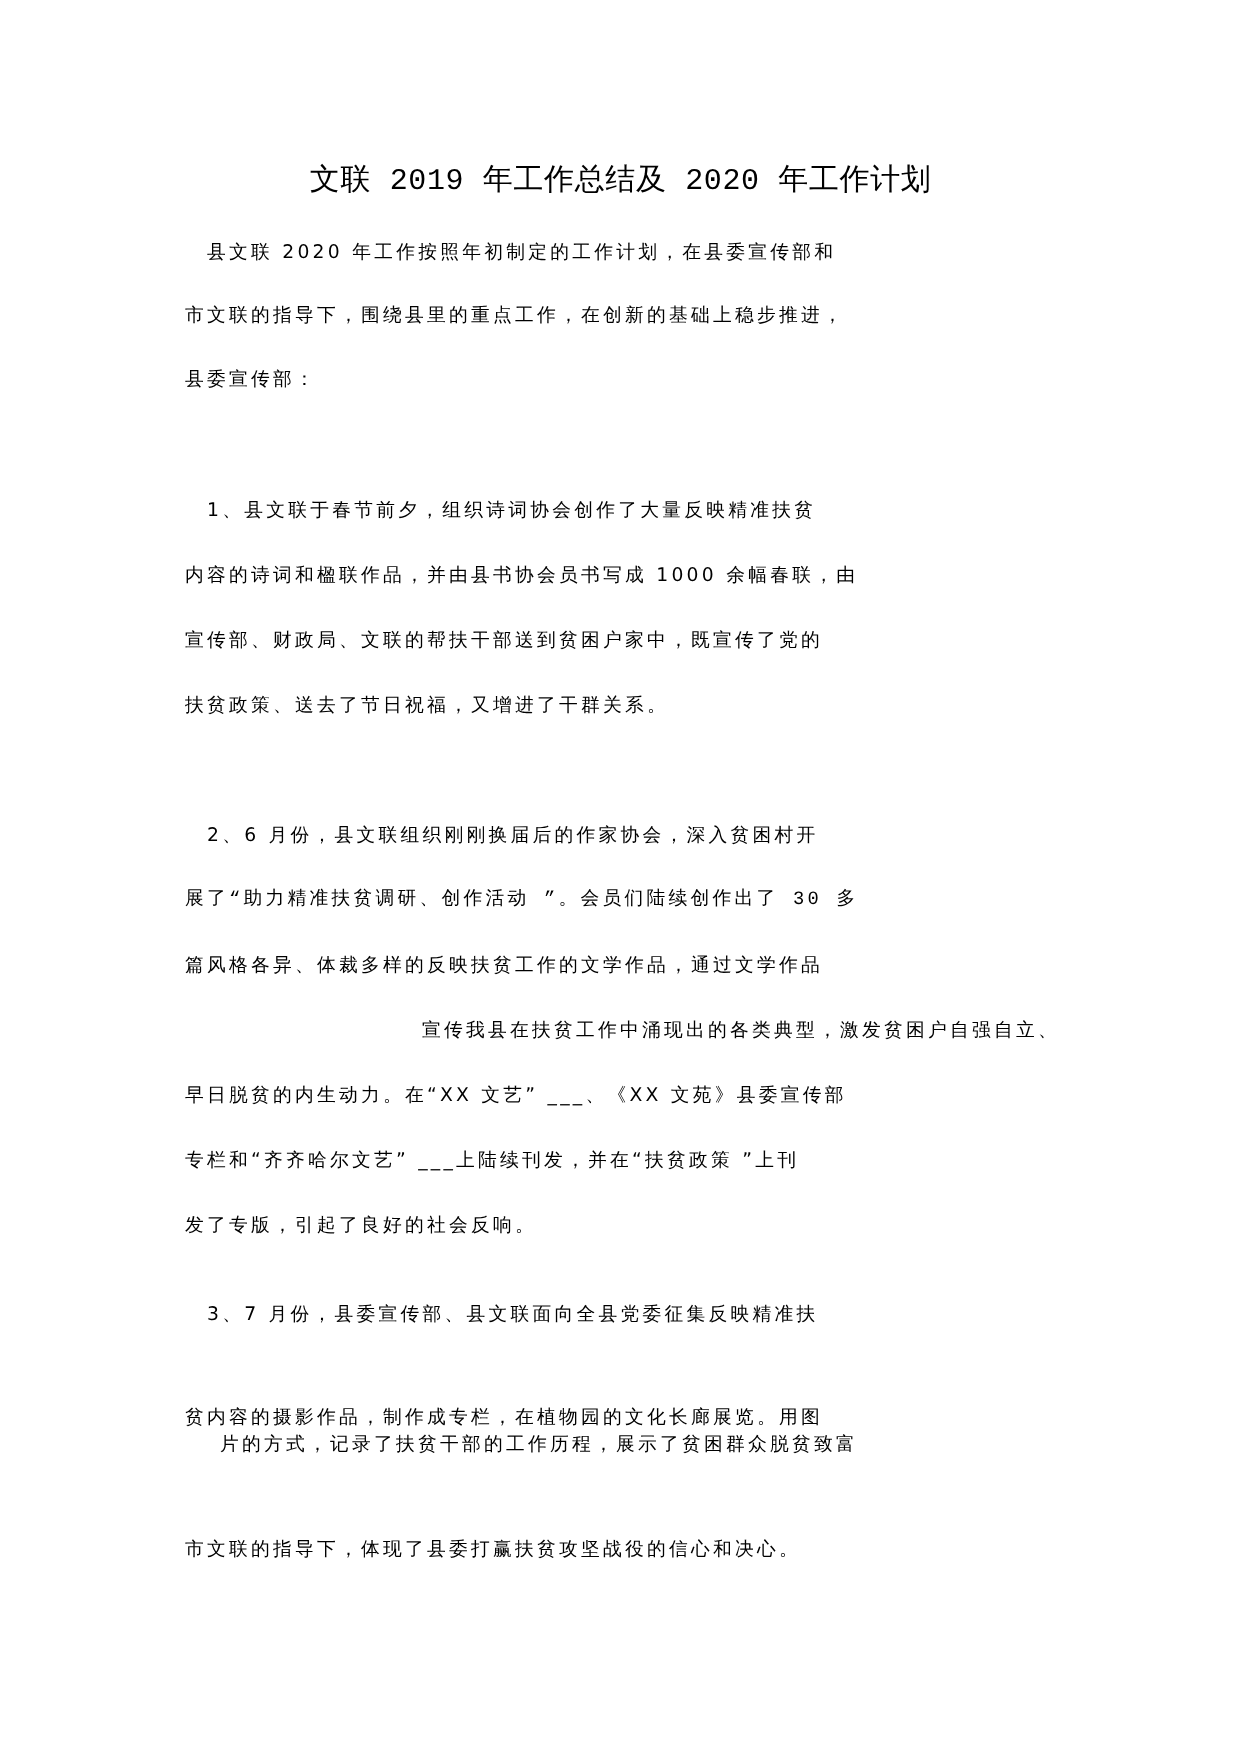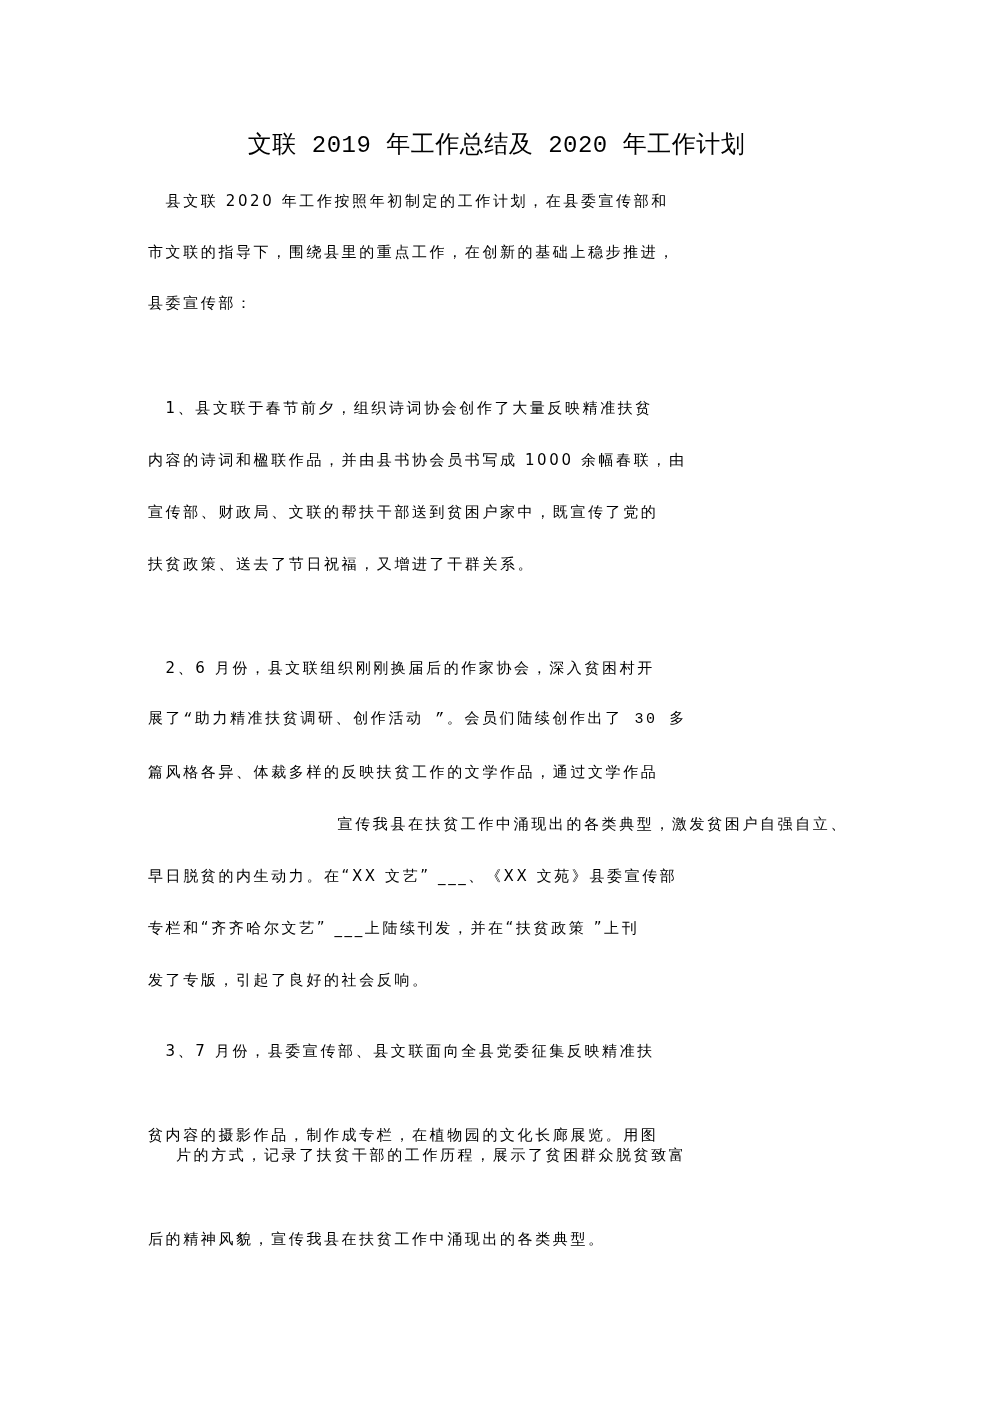--- a/index.html
+++ b/index.html
@@ -71,18 +71,18 @@
     <div class="line" style="top:705px;font-family:Liberation Mono, monospace;">展了“助力精准扶贫调研、创作活动 ”。会员们陆续创作出了 30 多</div>
     <div class="line" style="top:757px;">篇风格各异、体裁多样的反映扶贫工作的文学作品，通过文学作品</div>
     <div class="line" style="top:809px;text-align:right;">宣传我县在扶贫工作中涌现出的各类典型，激发贫困户自强自立、</div>
     <div class="line" style="top:861px;">早日脱贫的内生动力。在“XX 文艺” ___、《XX 文苑》县委宣传部</div>
     <div class="line" style="top:913px;">专栏和“齐齐哈尔文艺” ___上陆续刊发，并在“扶贫政策 ”上刊</div>
     <div class="line" style="top:965px;">发了专版，引起了良好的社会反响。</div>
   </div>
 
   <div>
     <div class="line" style="top:1036px;">　3、7 月份，县委宣传部、县文联面向全县党委征集反映精准扶</div>
-    <div class="line" style="top:1120px;">贫内容的摄影作品，制作成专栏，在植物园的文化长廊展览。用图</div>
+    <div class="line" style="top:1120px;font-family:Liberation Mono, monospace;">贫内容的摄影作品，制作成专栏，在植物园的文化长廊展览。用图</div>
     <div class="line" style="top:1140px;margin-left:28px;">片的方式，记录了扶贫干部的工作历程，展示了贫困群众脱贫致富</div>
-    <div class="line" style="top:1224px;">后的精神风貌，宣传我县在扶贫工作中涌现出的各类典型。</div>
+    <div class="line" style="top:1224px;">市文联的指导下，体现了县委打赢扶贫攻坚战役的信心和决心。</div>
   </div>
 
 </div>
 
 </body></html>

